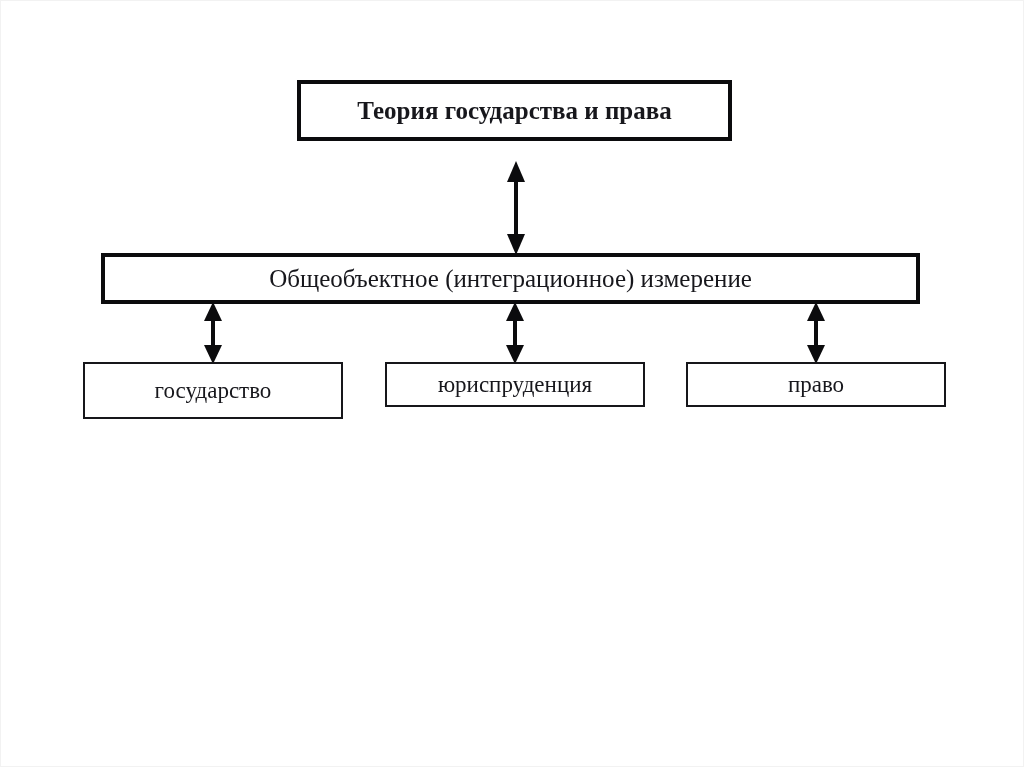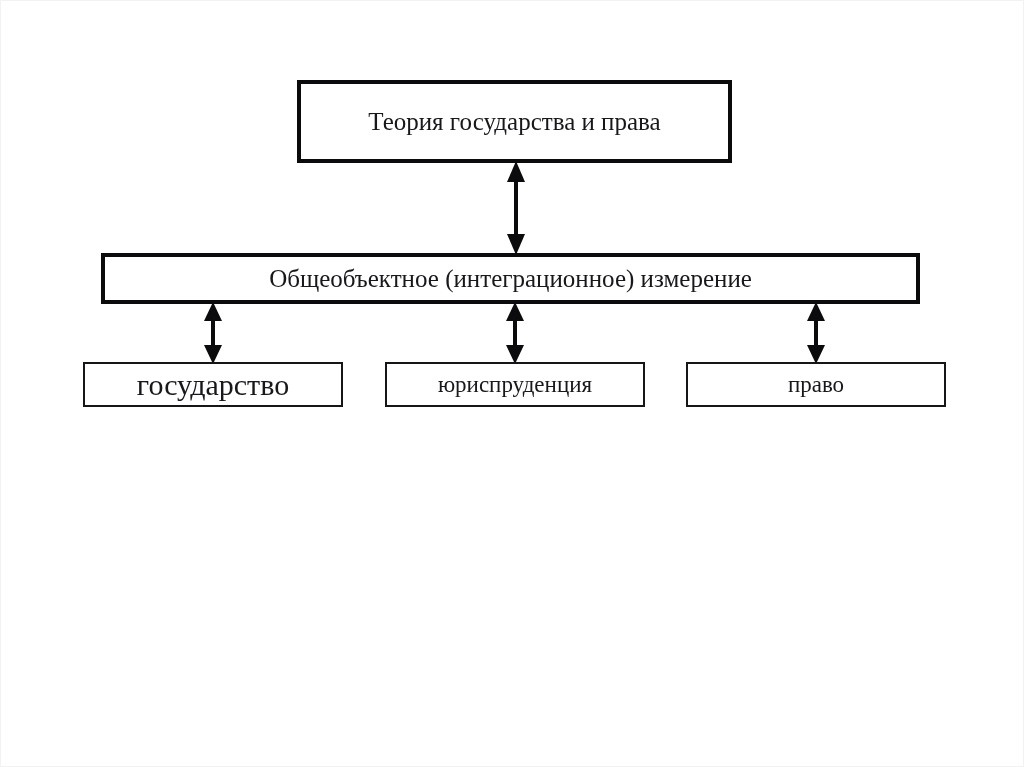--- a/index.html
+++ b/index.html
@@ -36,38 +36,39 @@
     border: 4px solid #0b0b0d;
   }
   .node-thin {
     border: 2px solid #16161a;
   }
   
   #node-root {
     left: 296px;
     top: 79px;
     width: 435px;
-    height: 83px;
+    height: 61px;
     font-size: 25px;
+    font-weight: bold;
   }
   
   #node-dimension {
     left: 100px;
     top: 252px;
     width: 819px;
     height: 51px;
     font-size: 25px;
   }
   
   #node-state {
     left: 82px;
     top: 361px;
     width: 260px;
-    height: 45px;
-    font-size: 30px;
+    height: 57px;
+    font-size: 23px;
   }
   #node-jurisprudence {
     left: 384px;
     top: 361px;
     width: 260px;
     height: 45px;
     font-size: 23px;
   }
   #node-law {
     left: 685px;

